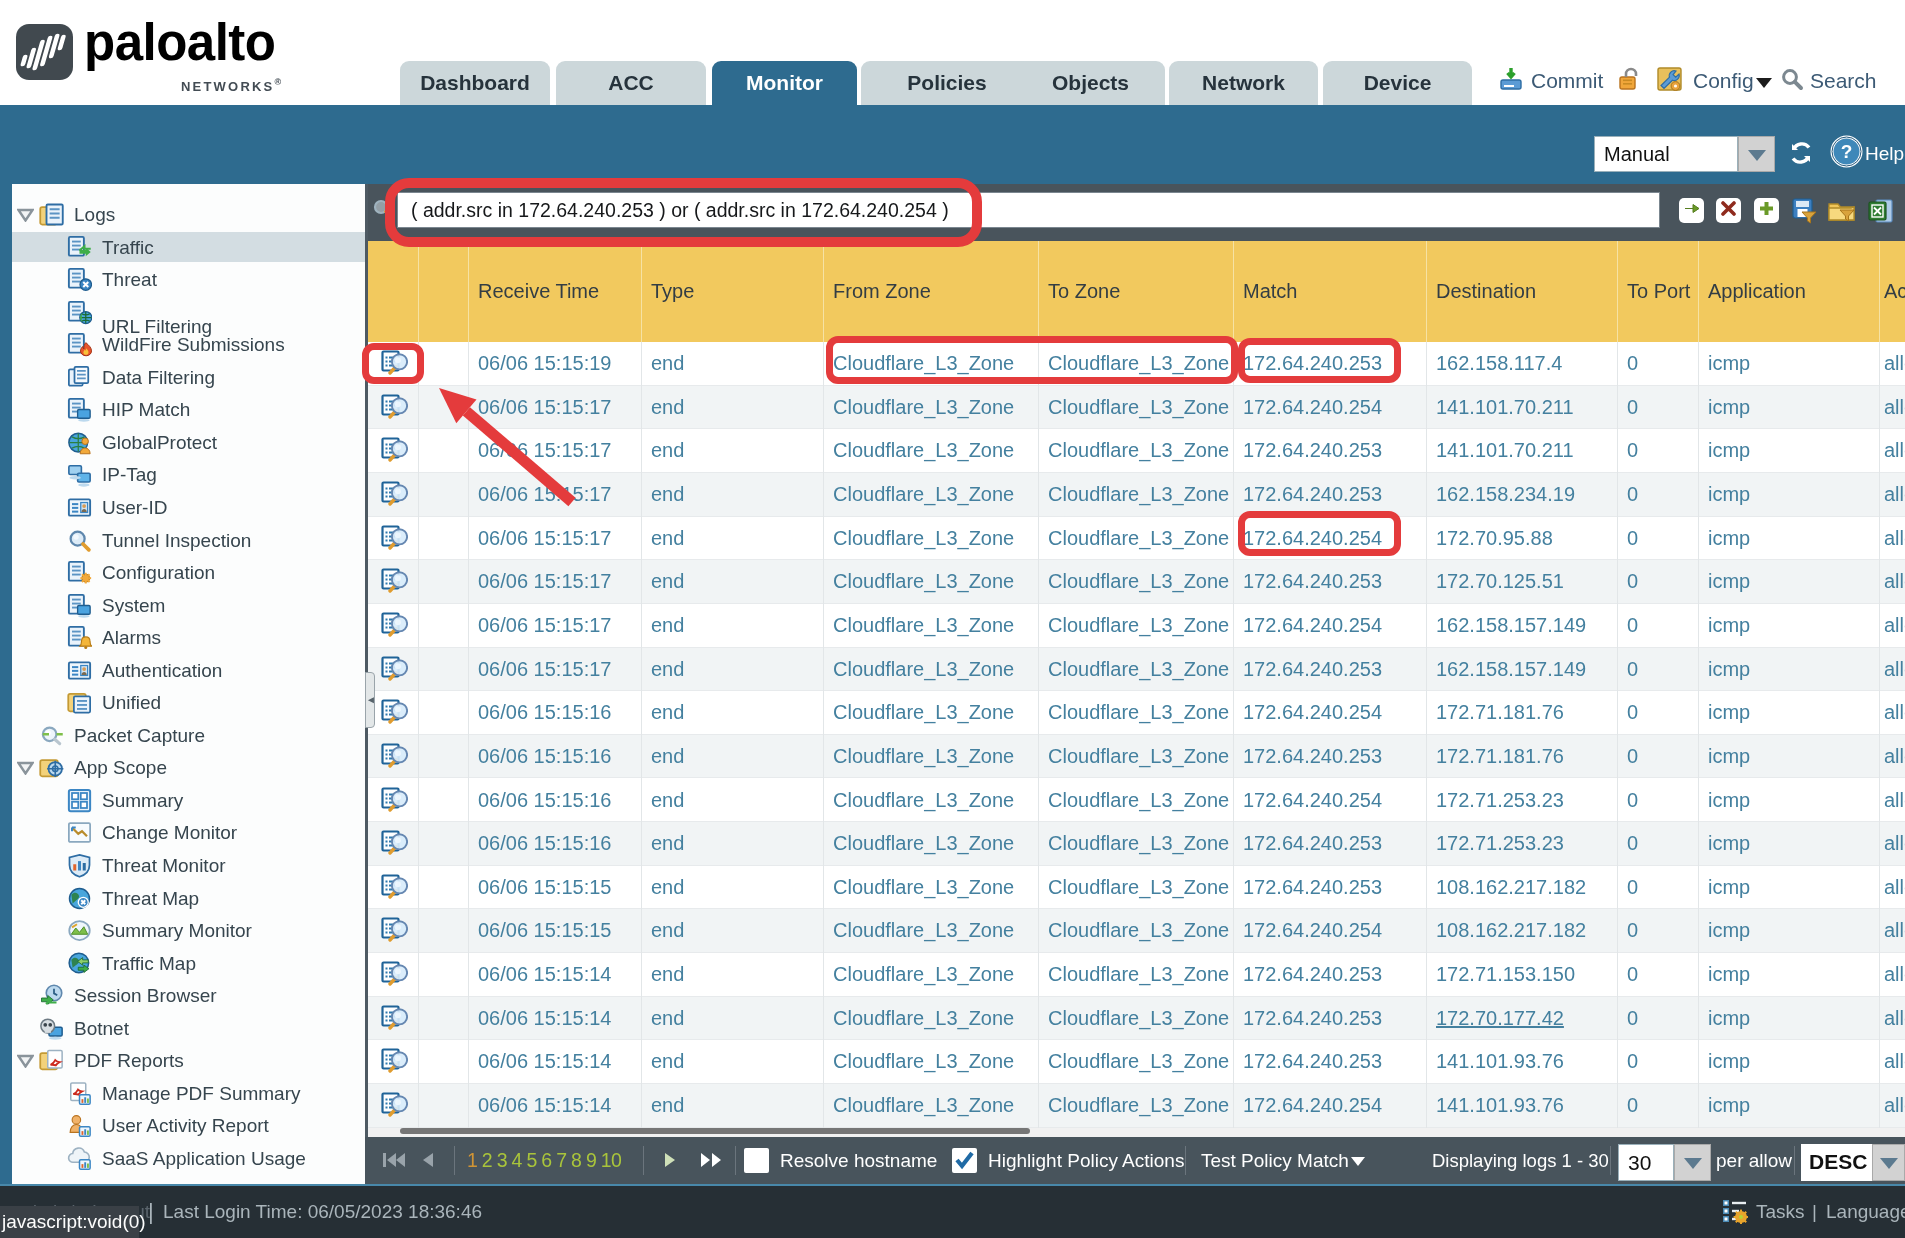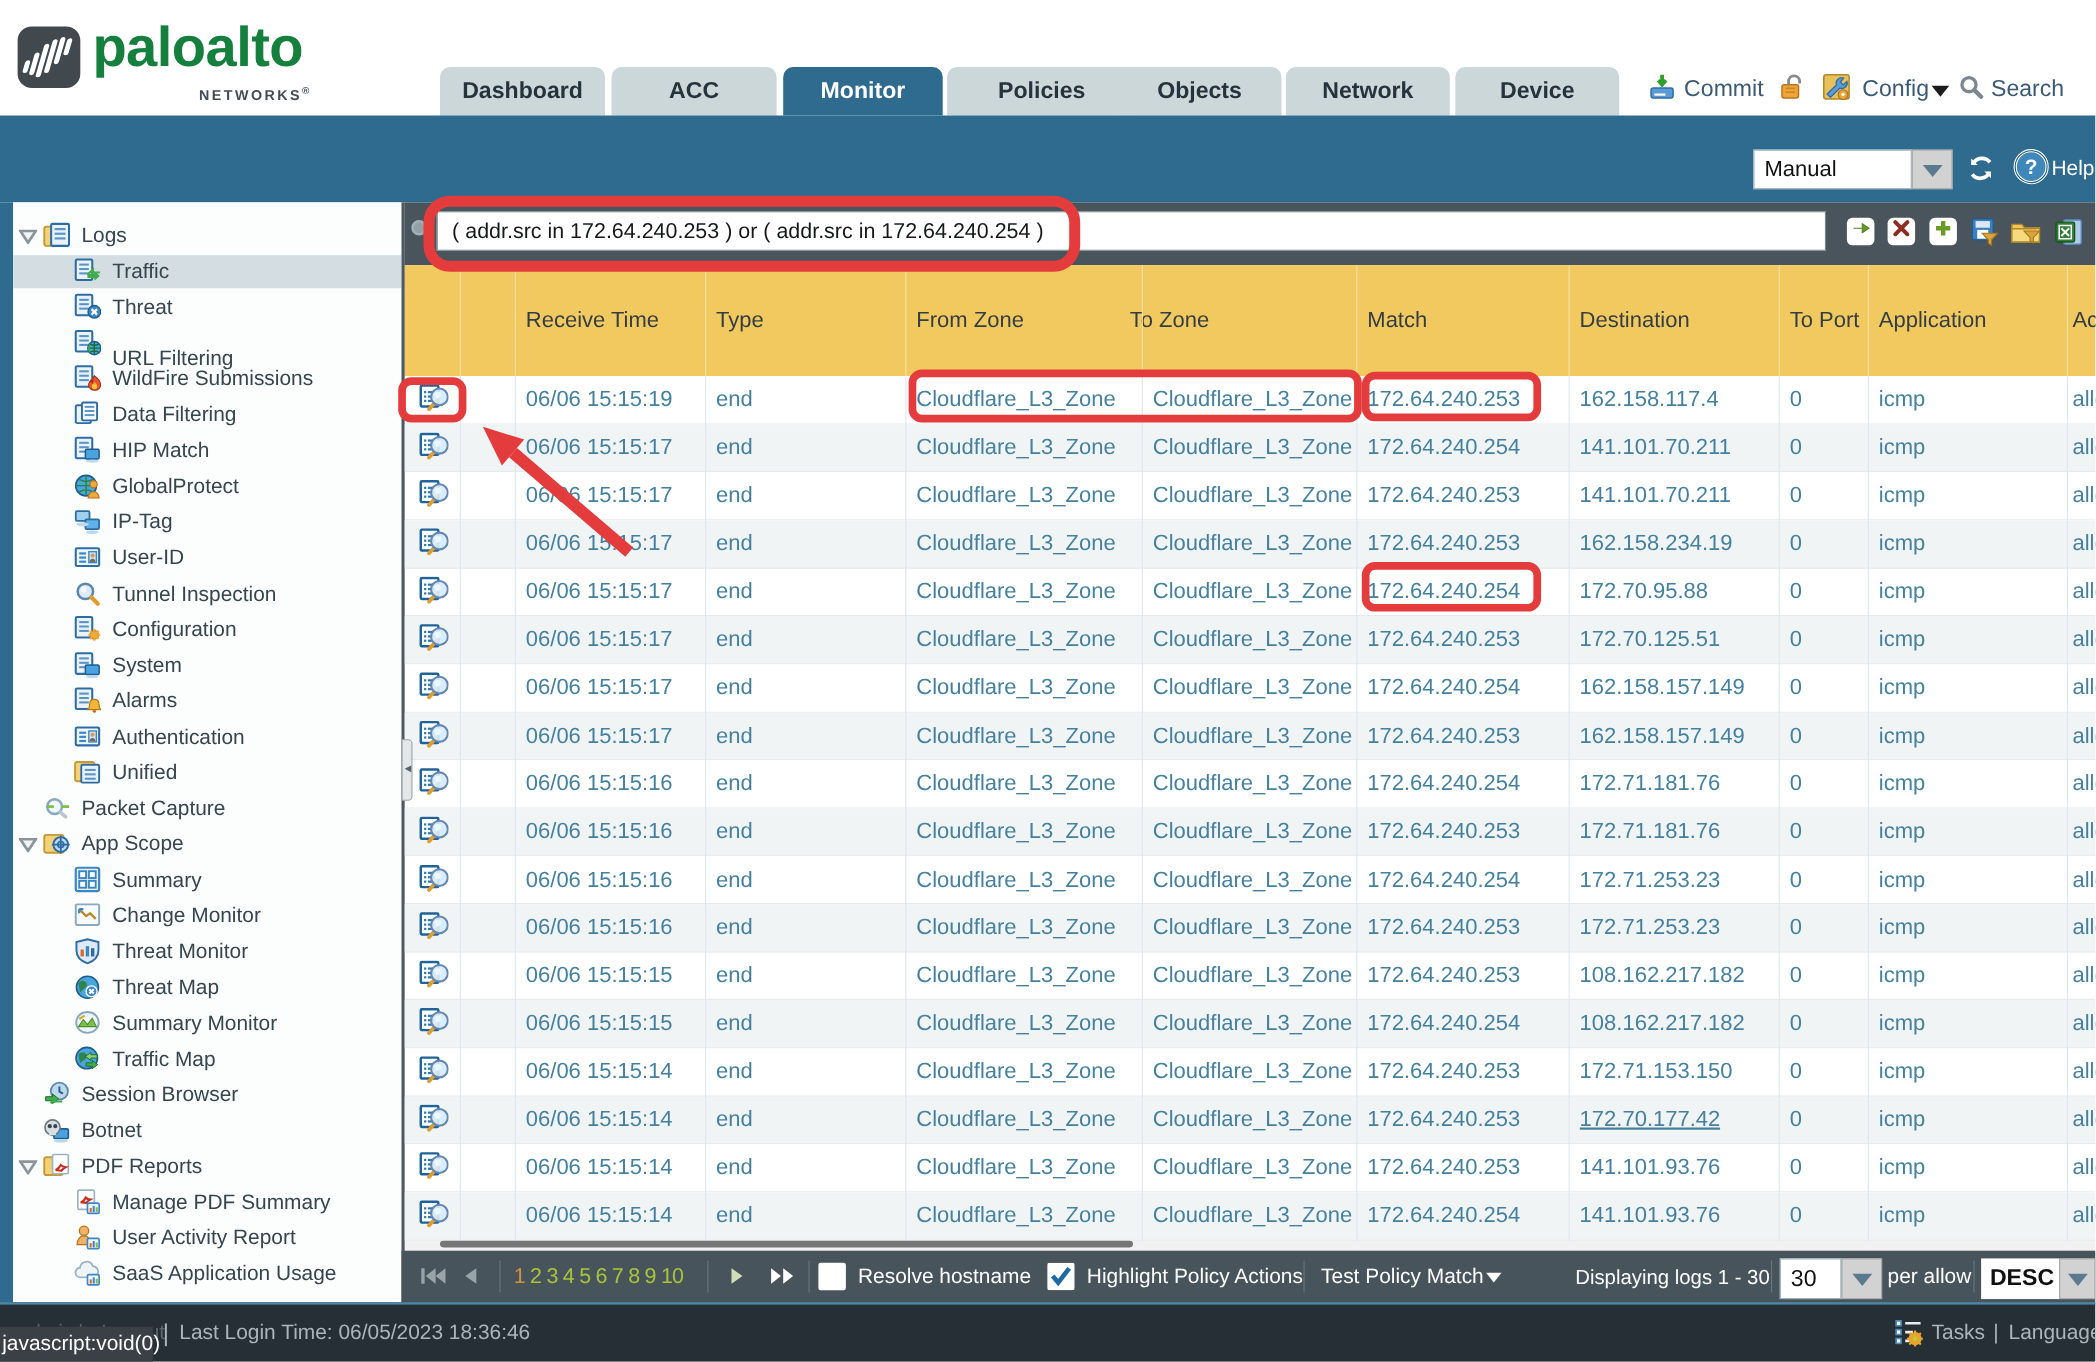--- a/index.html
+++ b/index.html
@@ -1,21 +1,21 @@
 <!DOCTYPE html>
 <html><head><meta charset="utf-8"><title>Traffic</title>
 <style>
 *{margin:0;padding:0;box-sizing:border-box}
 html,body{width:1905px;height:1238px;overflow:hidden}
 body{position:relative;font-family:"Liberation Sans",sans-serif;background:#fff}
 .abs{position:absolute}
 
 #topbar{left:0;top:0;width:1905px;height:105px;background:#fff}
 #logoBox{left:16px;top:24px;width:57px;height:56px;background:#41494f;border-radius:13px}
-#logoTxt{left:84px;top:13px;font-size:51px;color:#15803d;font-weight:bold;letter-spacing:-0.5px}
+#logoTxt{left:84px;top:13px;font-size:51px;color:#000000;font-weight:bold;letter-spacing:-0.5px}
 #logoSub{left:181px;top:77px;font-size:13px;color:#434c54;font-weight:bold;letter-spacing:2.2px}
 .tab{top:61px;height:44px;border-radius:9px 9px 0 0;background:#ccd7da;color:#26333c;
      font-size:21px;font-weight:bold;text-align:center;line-height:44px}
 .tab.on{background:#2e6b8f;color:#fff}
 .hdrR{top:66px;height:30px;font-size:21px;color:#3c5a75;line-height:30px}
 
 #teal{left:0;top:105px;width:1905px;height:79px;background:#2e6b8f}
 #manual{left:1594px;top:136px;width:144px;height:36px;background:#fff;border:1px solid #9ab0ba;
         font-size:20px;color:#111;line-height:34px;padding-left:9px}
 #manualBtn{left:1738px;top:136px;width:37px;height:36px;background:#d2d2d2;border:1px solid #a9a9a9;text-align:center}
@@ -416,21 +416,21 @@
 <div class="abs fico" style="left:1868px"><svg width="26" height="26" viewBox="0 0 26 26" style="">
       <rect x="8" y="2" width="16" height="22" rx="1.5" fill="#aecbe8" stroke="#5b8cbf" stroke-width="1.2"></rect>
       <rect x="1" y="4" width="17" height="18" rx="1.5" fill="#2f7d32" stroke="#1c5420" stroke-width="1.2"></rect>
       <rect x="4" y="7" width="11" height="12" fill="none" stroke="#fff" stroke-width="1.4"></rect>
       <path d="M6 9.5l7 7M13 9.5l-7 7" stroke="#fff" stroke-width="1.8"></path>
     </svg></div>
 <div class="abs" id="thead"></div>
 <div class="abs hl" style="left:478px">Receive Time</div>
 <div class="abs hl" style="left:651px">Type</div>
 <div class="abs hl" style="left:833px">From Zone</div>
-<div class="abs hl" style="left:1027px">To Zone</div>
+<div class="abs hl" style="left:1048px">To Zone</div>
 <div class="abs hl" style="left:1243px">Match</div>
 <div class="abs hl" style="left:1436px">Destination</div>
 <div class="abs hl" style="left:1627px">To Port</div>
 <div class="abs hl" style="left:1708px">Application</div>
 <div class="abs hl" style="left:1884px">Action</div>
 <div class="abs colline" style="left:418px"></div>
 <div class="abs colline" style="left:468px"></div>
 <div class="abs colline" style="left:641px"></div>
 <div class="abs colline" style="left:823px"></div>
 <div class="abs colline" style="left:1038px"></div>

